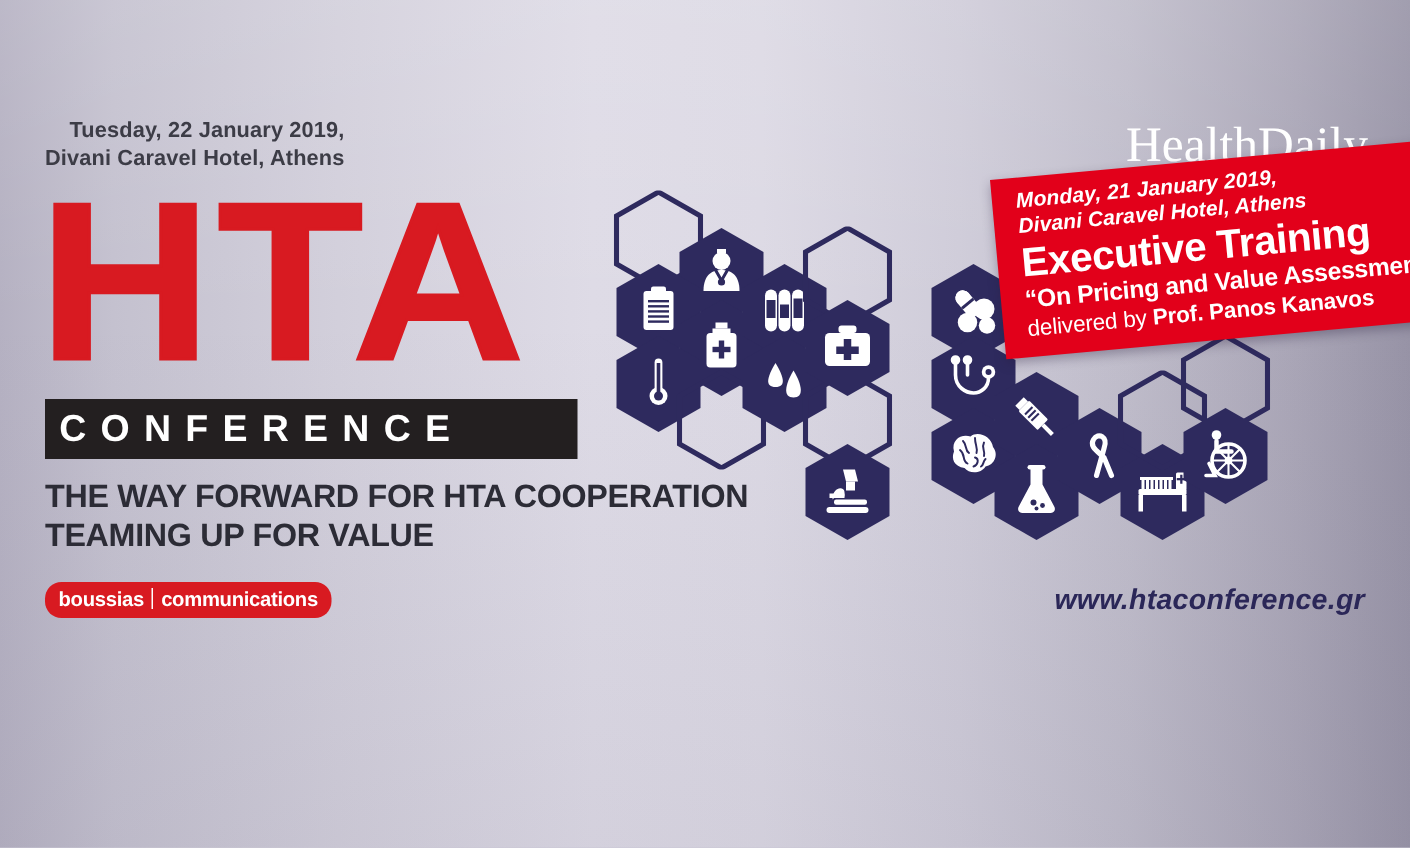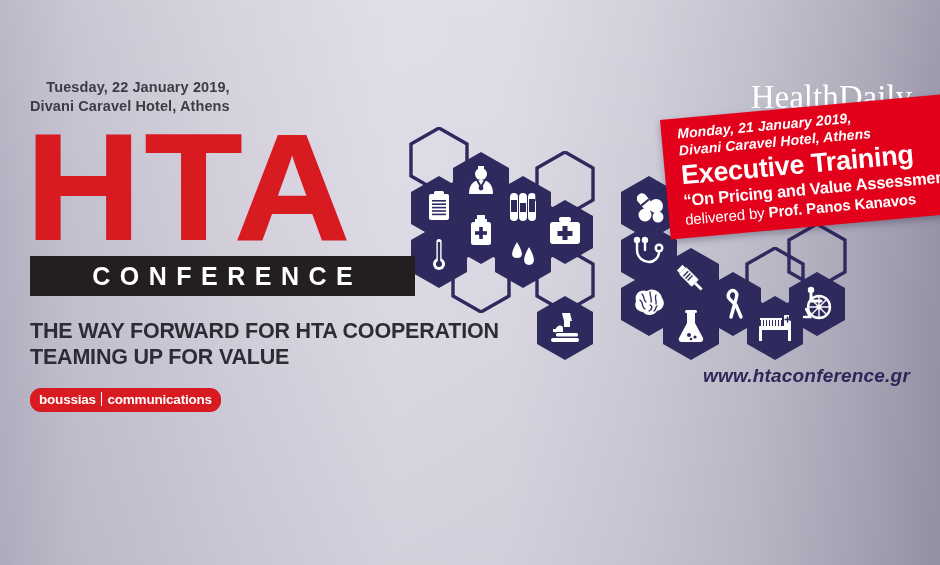--- a/index.html
+++ b/index.html
@@ -42,24 +42,24 @@
     font-weight:bold;font-size:150px;line-height:150px;
     color:#d81a21;
     letter-spacing:4px;
     transform:scaleX(1.06);
     transform-origin:left top;
     -webkit-text-stroke:2px #d81a21;
   }
 
   
   .confbar{
-    position:absolute;left:30px;top:256px;
-    width:385px;height:40px;
+    position:absolute;left:30px;top:266px;
+    width:355px;height:40px;
     background:#231f20;
-    display:flex;align-items:center;justify-content:center;
+    display:flex;align-items:center;
   }
   .confbar span{
     color:#ffffff;font-weight:bold;font-size:25px;
     letter-spacing:9.5px;text-indent:9.5px;
     font-family:"Liberation Sans", sans-serif;
   }
 
   
   .tagline{
     position:absolute;left:30px;top:318px;
@@ -123,21 +123,21 @@
     font-weight:bold;font-size:16.5px;line-height:19px;
     margin-top:1px;letter-spacing:-.2px;
   }
   .exec-banner .eb-by{
     font-size:15px;line-height:19px;letter-spacing:-.1px;
   }
   .exec-banner .eb-by b{font-weight:bold;}
 
   
   .website{
-    position:absolute;right:30px;top:365px;
+    position:absolute;right:30px;top:390px;
     font-weight:bold;font-style:italic;
     font-size:19px;color:#2b2758;letter-spacing:.2px;
   }
 
   
   #hexes{position:absolute;left:0;top:0;width:940px;height:565px;
     pointer-events:none;}
   .hexwrap{position:absolute;width:60px;height:66px;}
   .hexwrap svg{display:block;width:60px;height:66px;}
 </style>

